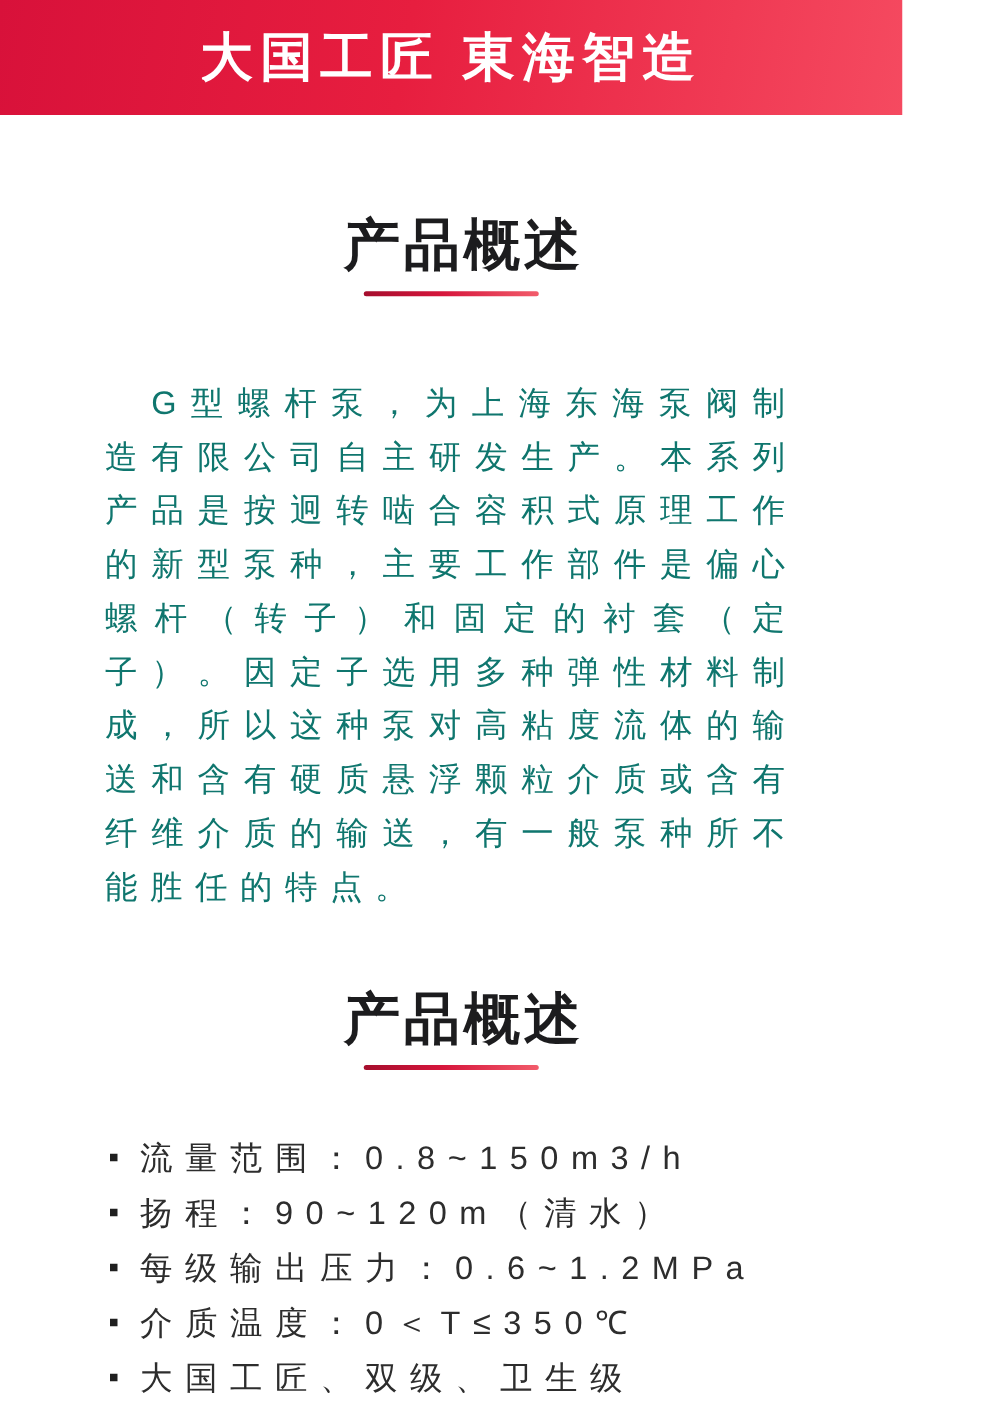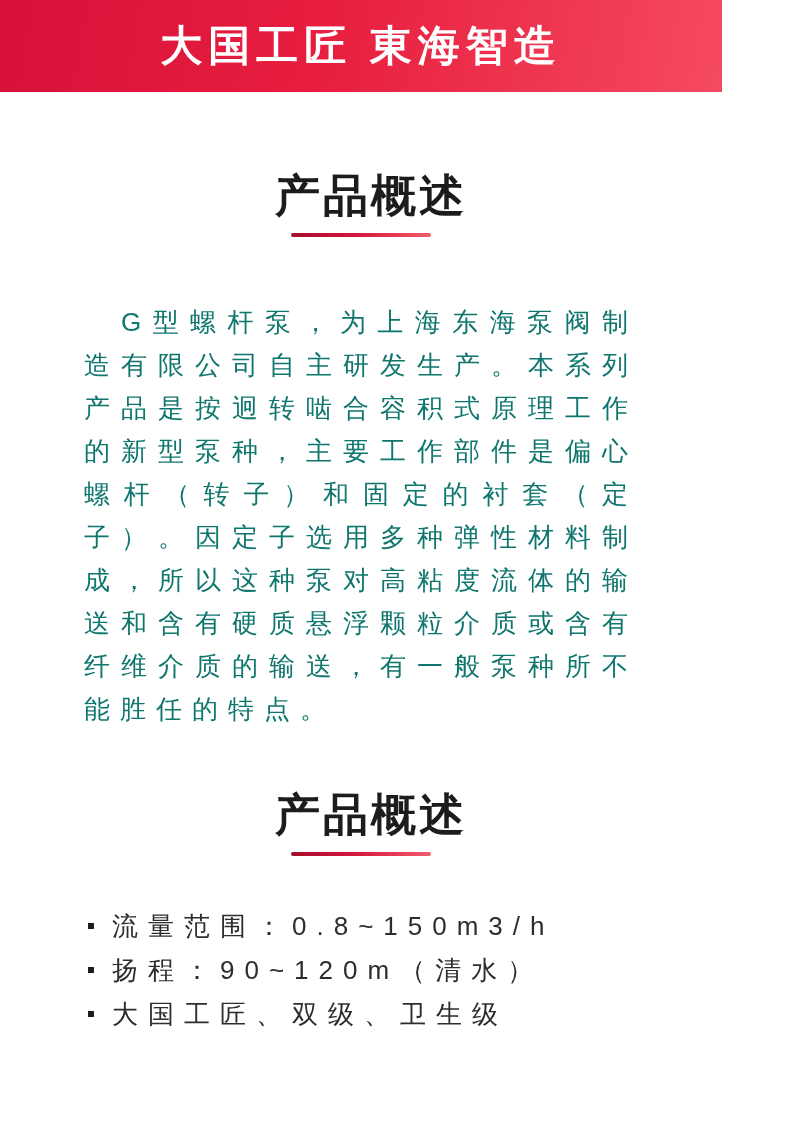--- a/index.html
+++ b/index.html
@@ -104,20 +104,25 @@
       <li class="spec-item">
         <span class="bullet"></span>
         <span class="spec-text">流量范围：0.8~150m3/h</span>
       </li>
       <li class="spec-item">
         <span class="bullet"></span>
         <span class="spec-text">扬程：90~120m（清水）</span>
       </li>
       <li class="spec-item">
         <span class="bullet"></span>
+        <span class="spec-text">每级输出压力：0.6~1.2MPa</span>
+      </li>
+      <li class="spec-item">
+        <span class="bullet"></span>
+        <span class="spec-text">介质温度：0＜T≤350℃</span>
       </li>
       <li class="spec-item">
         <span class="bullet"></span>
         <span class="spec-text">大国工匠、双级、卫生级</span>
       </li>
     </ul>
   </section>
 
 </div>
 

